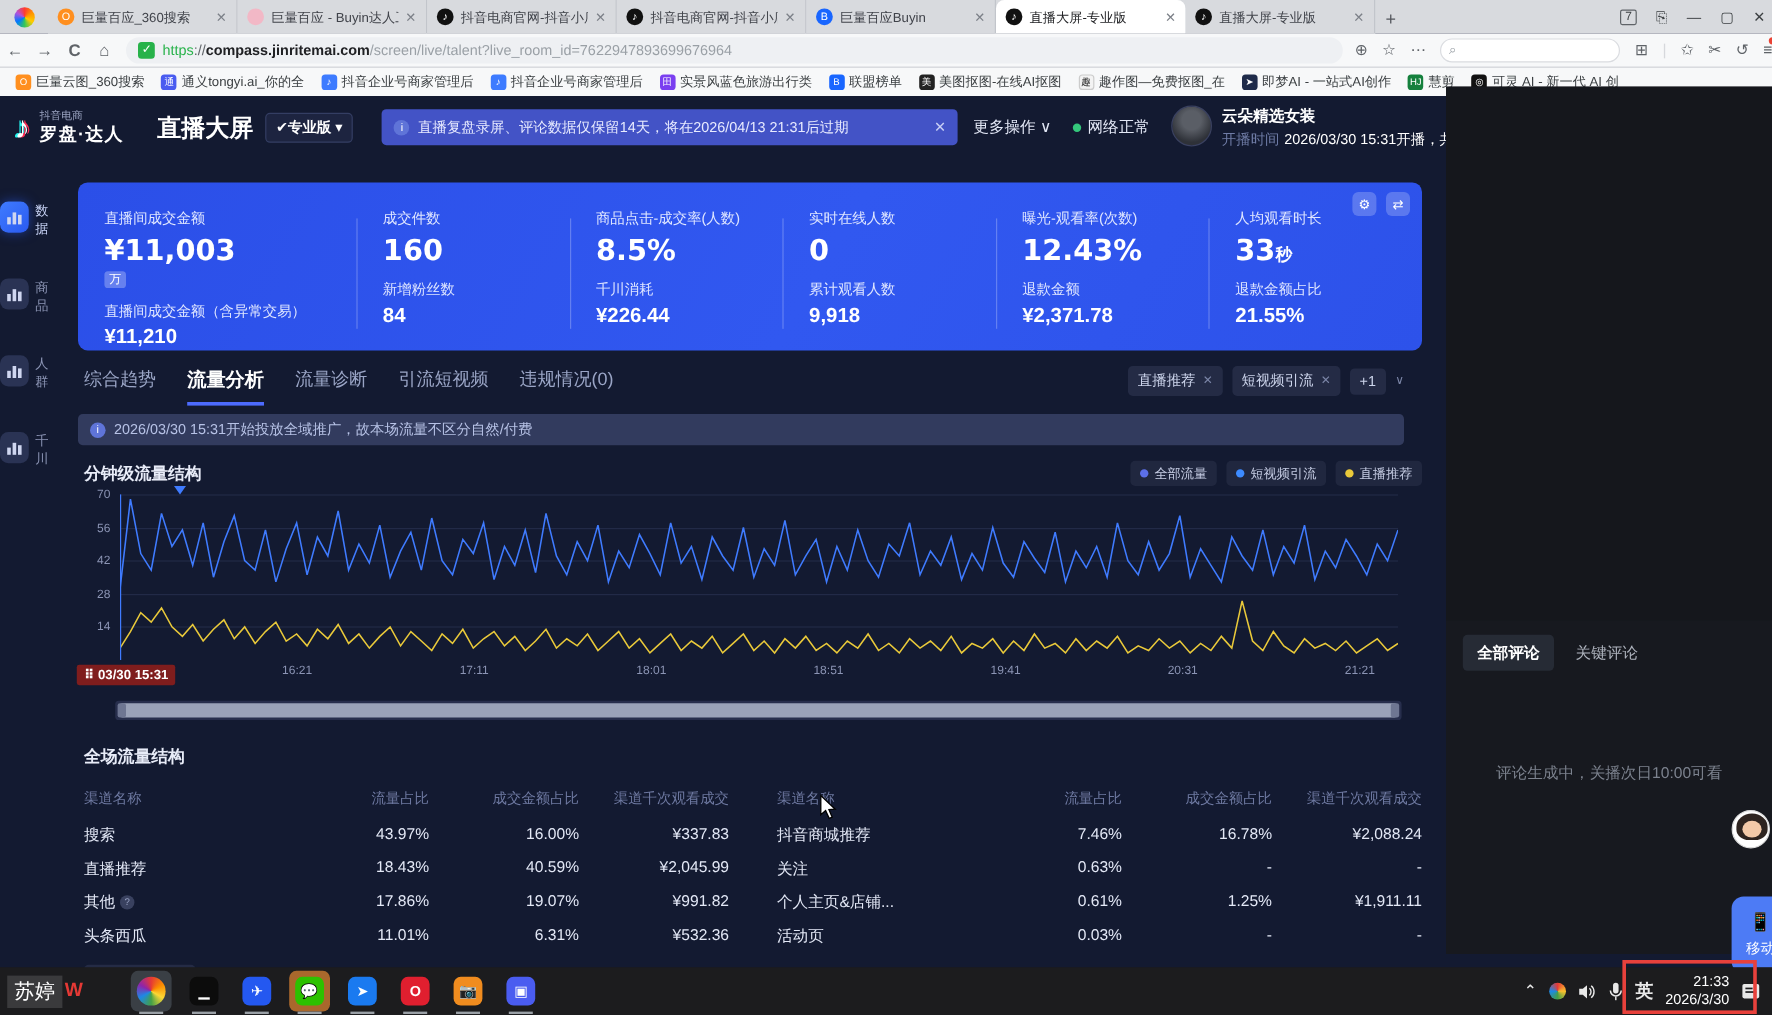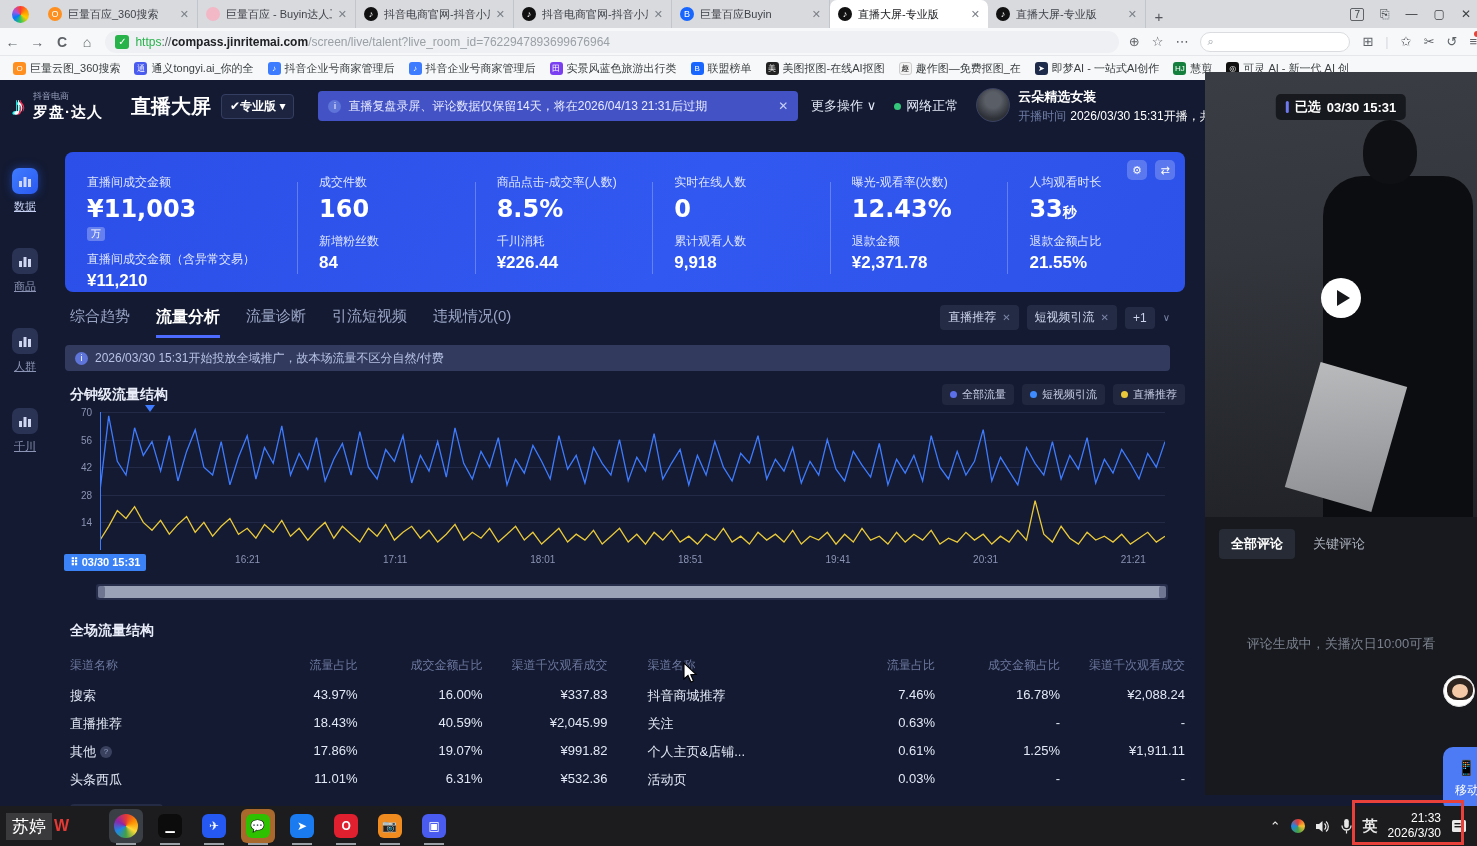--- a/index.html
+++ b/index.html
@@ -50,21 +50,21 @@
   .hdr-right { margin-left:auto; display:flex; align-items:center; gap:18px; margin-right:16px; color:#e3e8f6; font-size:13px; }
   .netdot { width:7px; height:7px; border-radius:50%; background:#34c77b; display:inline-block; margin-right:5px; }
   .anchor { display:flex; align-items:flex-start; gap:8px; }
   .anchor .ava { width:34px; height:34px; border-radius:50%; background:radial-gradient(circle at 50% 35%,#5a5e66 0 30%,#2e3138 70%); border:1px solid #3a4160; }
   .anchor .aname { color:#fff; font-size:13px; font-weight:bold; }
   .anchor .atime { font-size:12px; color:#fff; margin-top:2px; }
   .anchor .atime .lbl { color:#6f7ca6; margin-right:4px; }
   .hdr-ic { color:#c6cde4; }
 
   .sidebar { position:absolute; left:0; top:60px; width:50px; height:660px; display:flex; flex-direction:column; align-items:center; gap:34px; padding-top:28px; }
-  .snav { display:flex; flex-direction:column; align-items:center; gap:5px; font-size:11px; color:#8b94b4;text-decoration:underline; }
+  .snav { display:flex; flex-direction:row; align-items:flex-start; gap:5px; font-size:11px; color:#8b94b4; }
   .snav .sic { width:26px; height:26px; border-radius:7px; background:#2a3354; display:flex; align-items:center; justify-content:center; }
   .snav.active .sic { background:linear-gradient(135deg,#3f7bff,#2a5af0); box-shadow:0 0 10px #2a5af088; }
   .snav.active { color:#c7d2f5; }
 
   .main { position:absolute; left:50px; top:52px; width:1145px; height:674px; }
   .statspanel { position:absolute; left:15px; top:20px; width:1120px; height:140px; border-radius:8px; background:linear-gradient(120deg,#2b4fe8,#3158f0 55%,#2d52ea); display:flex; padding:22px 0 0 0; }
   .statcol { flex:1; padding-left:22px; position:relative; }
   .statcol + .statcol::before { content:""; position:absolute; left:0; top:8px; bottom:18px; width:1px; background:rgba(255,255,255,.25); }
   .statcol.first { flex:1.35; }
   .slabel { font-size:12px; color:#dfe6ff; }
@@ -95,21 +95,21 @@
   .ldot { width:7px; height:7px; border-radius:50%; }
 
   .chartwrap { position:absolute; left:0; top:280px; width:1135px; height:215px; }
   .ylab { position:absolute; font-size:10px; color:#8b94b4; width:30px; text-align:right; }
   .gline { position:absolute; left:50px; width:1065px; height:1px; background:#222a47; }
   .chartsvg { position:absolute; left:50px; top:0; }
   .startline { position:absolute; left:50px; top:0; width:1px; height:138px; background:#3f7bff; }
   .starttri { position:absolute; left:45px; top:-7px; width:0; height:0; border-left:5px solid transparent; border-right:5px solid transparent; border-top:7px solid #3f7bff; }
   .xlabs { position:absolute; left:0; top:142px; width:1135px; height:18px; }
   .xl { position:absolute; font-size:10px; color:#8b94b4; transform:translateX(-50%); white-space:nowrap; }
-  .xl.hl { background:#3b82f6; color:#fff; font-weight:bold; padding:2px 6px; border-radius:2px; transform:none; font-size:11px; }
+  .xl.hl { background:#7f1d1d; color:#fff; font-weight:bold; padding:2px 6px; border-radius:2px; transform:none; font-size:11px; }
   .slider { position:absolute; left:46px; top:172px; width:1072px; height:16px; background:#272e4c; border-radius:3px; }
   .thumb { position:absolute; left:4px; right:4px; top:2px; bottom:2px; background:#9aa2b8; border-radius:2px; }
   .shandle { position:absolute; top:0; width:7px; height:12px; background:#6e7692; border-radius:2px; }
 
   .trafficsec { position:absolute; left:20px; top:490px; width:1115px; }
   .tsec-title { font-size:14px; color:#e8ecf8; font-weight:bold; }
   .ttables { display:flex; gap:40px; margin-top:12px; }
   .ttable { flex:1; }
   .trow { display:flex; font-size:13px; padding:5px 0; color:#e3e8f6; }
   .trow.head { color:#6d78a0; font-size:12px; padding-bottom:8px; }
@@ -601,33 +601,20 @@
           <span class="fnote">
               <span class="iinfo" style="background:#39415f">i</span>
               <span>头条西瓜不影响其他渠道流量规模和转化</span>
             </span>
         </div>
       </div>
     </div>
   </div>
 
   <div class="rightpanel">
-    <div class="video">
-      <div class="silbody"></div>
-      <div class="silhead"></div>
-      <div class="paper"></div>
-      <div class="selbadge">
-        <span class="selbar"></span>
-        <span>已选</span>
-        <span>03/30 15:31</span>
-      </div>
-      <div class="playbtn">
-          <div class="playtri"></div>
-        </div>
-    </div>
     <div class="comments">
       <div class="ctabs" id="ctabs-holder">
           <div class="ctab active">全部评论</div>
           <div class="ctab">关键评论</div>
         </div>
       <div class="cmsg">评论生成中，关播次日10:00可看</div>
       <div class="girl-ava">
           <div class="girl-hair"></div>
           <div class="girl-face"></div>
         </div>

